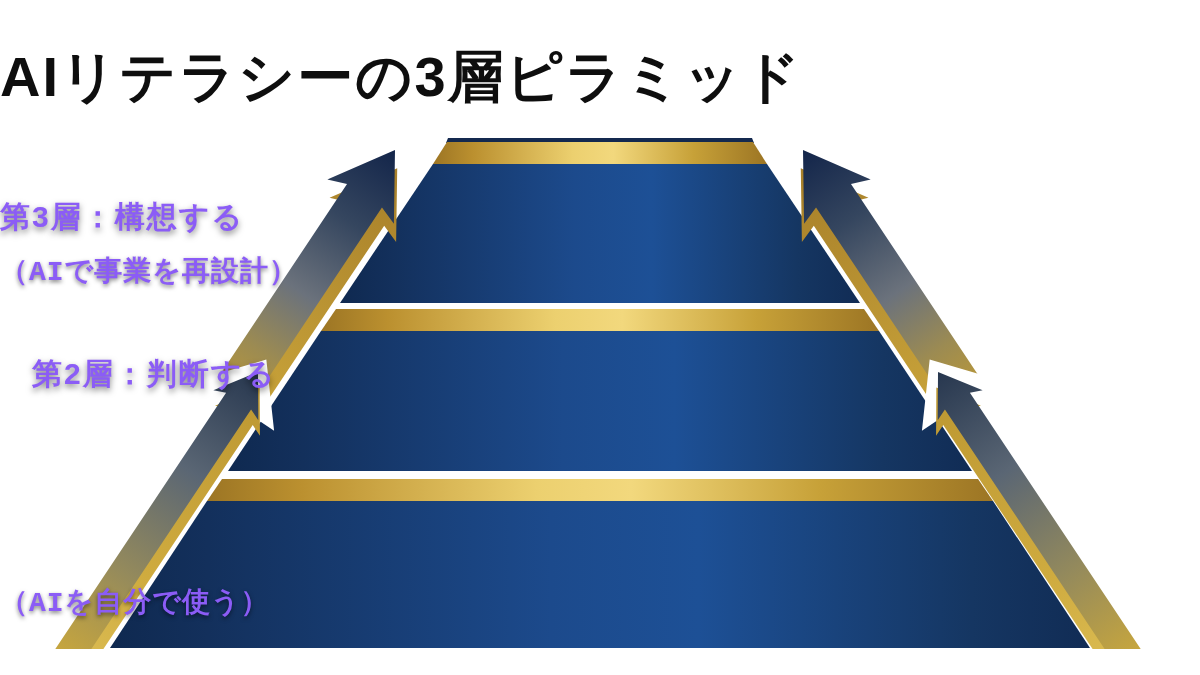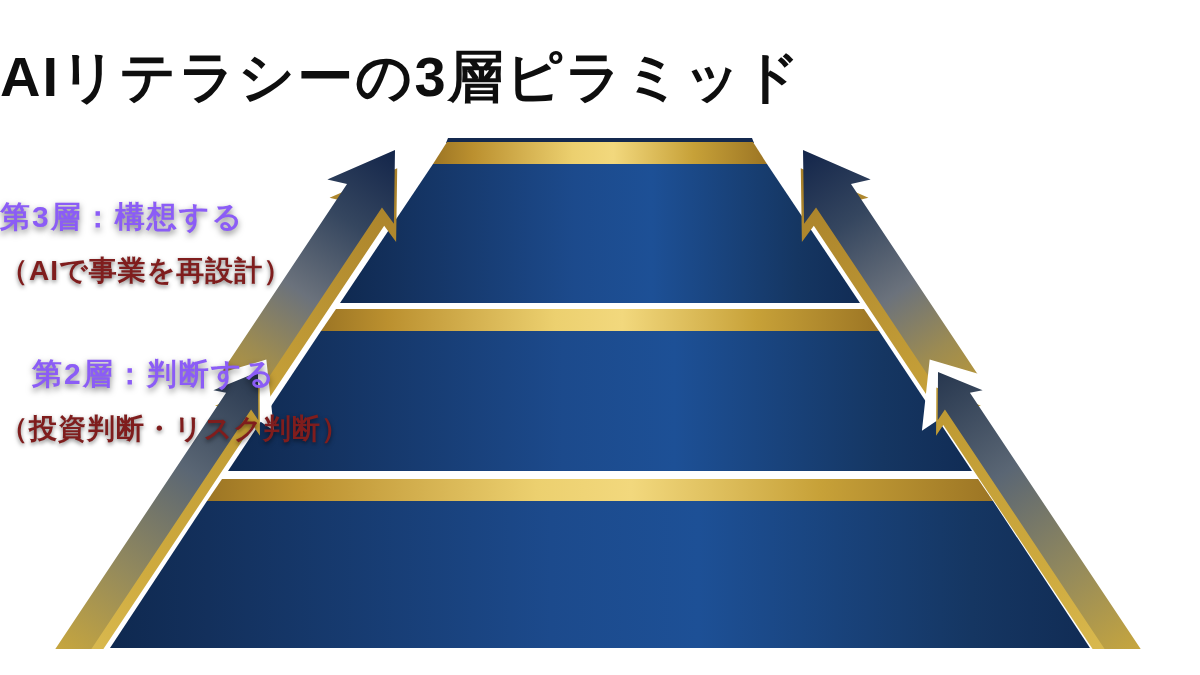--- a/index.html
+++ b/index.html
@@ -10,22 +10,23 @@
   .stage svg{position:absolute;inset:0;display:block;}
   .txt{position:absolute;left:0;width:100%;text-align:left;white-space:nowrap;pointer-events:none;}
   .title{
     top:40px;font-size:56px;font-weight:900;color:#0e0e0e;letter-spacing:2px;
   }
   .layer-main{
     font-size:30px;font-weight:800;color:#8b5cf6;letter-spacing:2px;
     text-shadow:0 3px 6px rgba(0,0,0,0.5);
   }
   .layer-sub{
-    font-size:28px;font-weight:700;color:#7f1d1d;letter-spacing:1px;
+    font-size:28px;font-weight:700;color:#8b5cf6;letter-spacing:1px;
     text-shadow:0 2px 4px rgba(0,0,0,0.5);
+    font-family:Liberation Mono, monospace;
   }
   .l3-main{top:197px;}
   .l3-sub{top:252px;}
   .l2-main{top:354px;padding-left:32px;}
   .l2-sub{top:410px;}
   .l1-main{top:526px;}
   .l1-sub{top:583px;}
 </style>
 </head>
 <body>
@@ -120,15 +121,15 @@
       </g>
     </g>
   </svg>
 
   <div class="txt title">AIリテラシーの3層ピラミッド</div>
 
   <div class="txt layer-main l3-main">第3層：構想する</div>
   <div class="txt layer-sub  l3-sub">（AIで事業を再設計）</div>
 
   <div class="txt layer-main l2-main">第2層：判断する</div>
-  <div class="txt layer-sub  l2-sub">（投資判断・リスク判断）</div>
 
+  <div class="txt layer-sub  l1-sub">（AIを自分で使う）</div>
 </div>
 
 </body></html>

